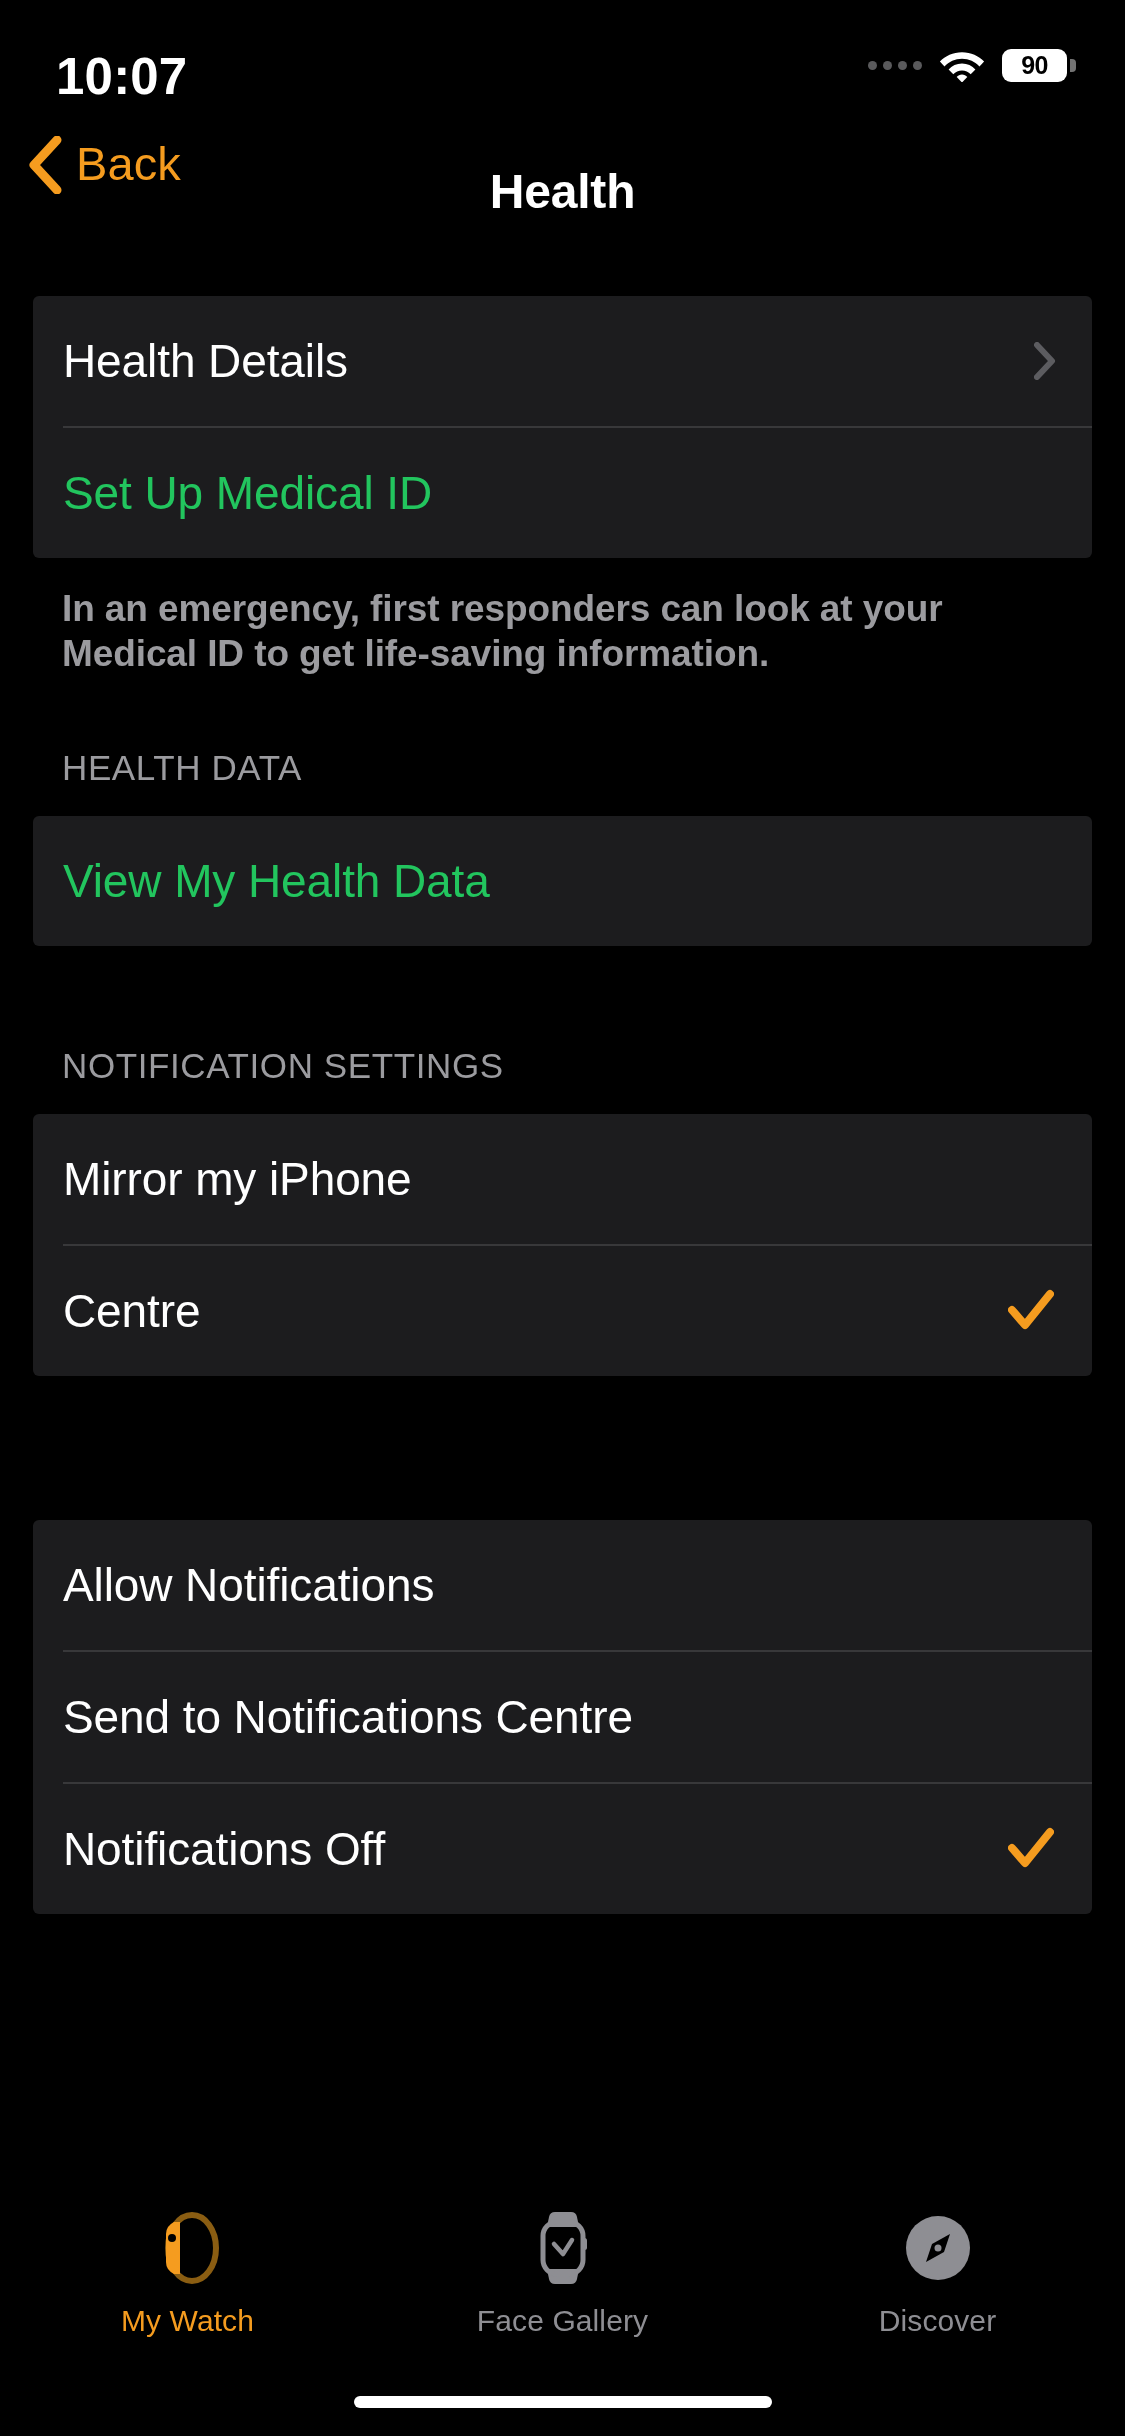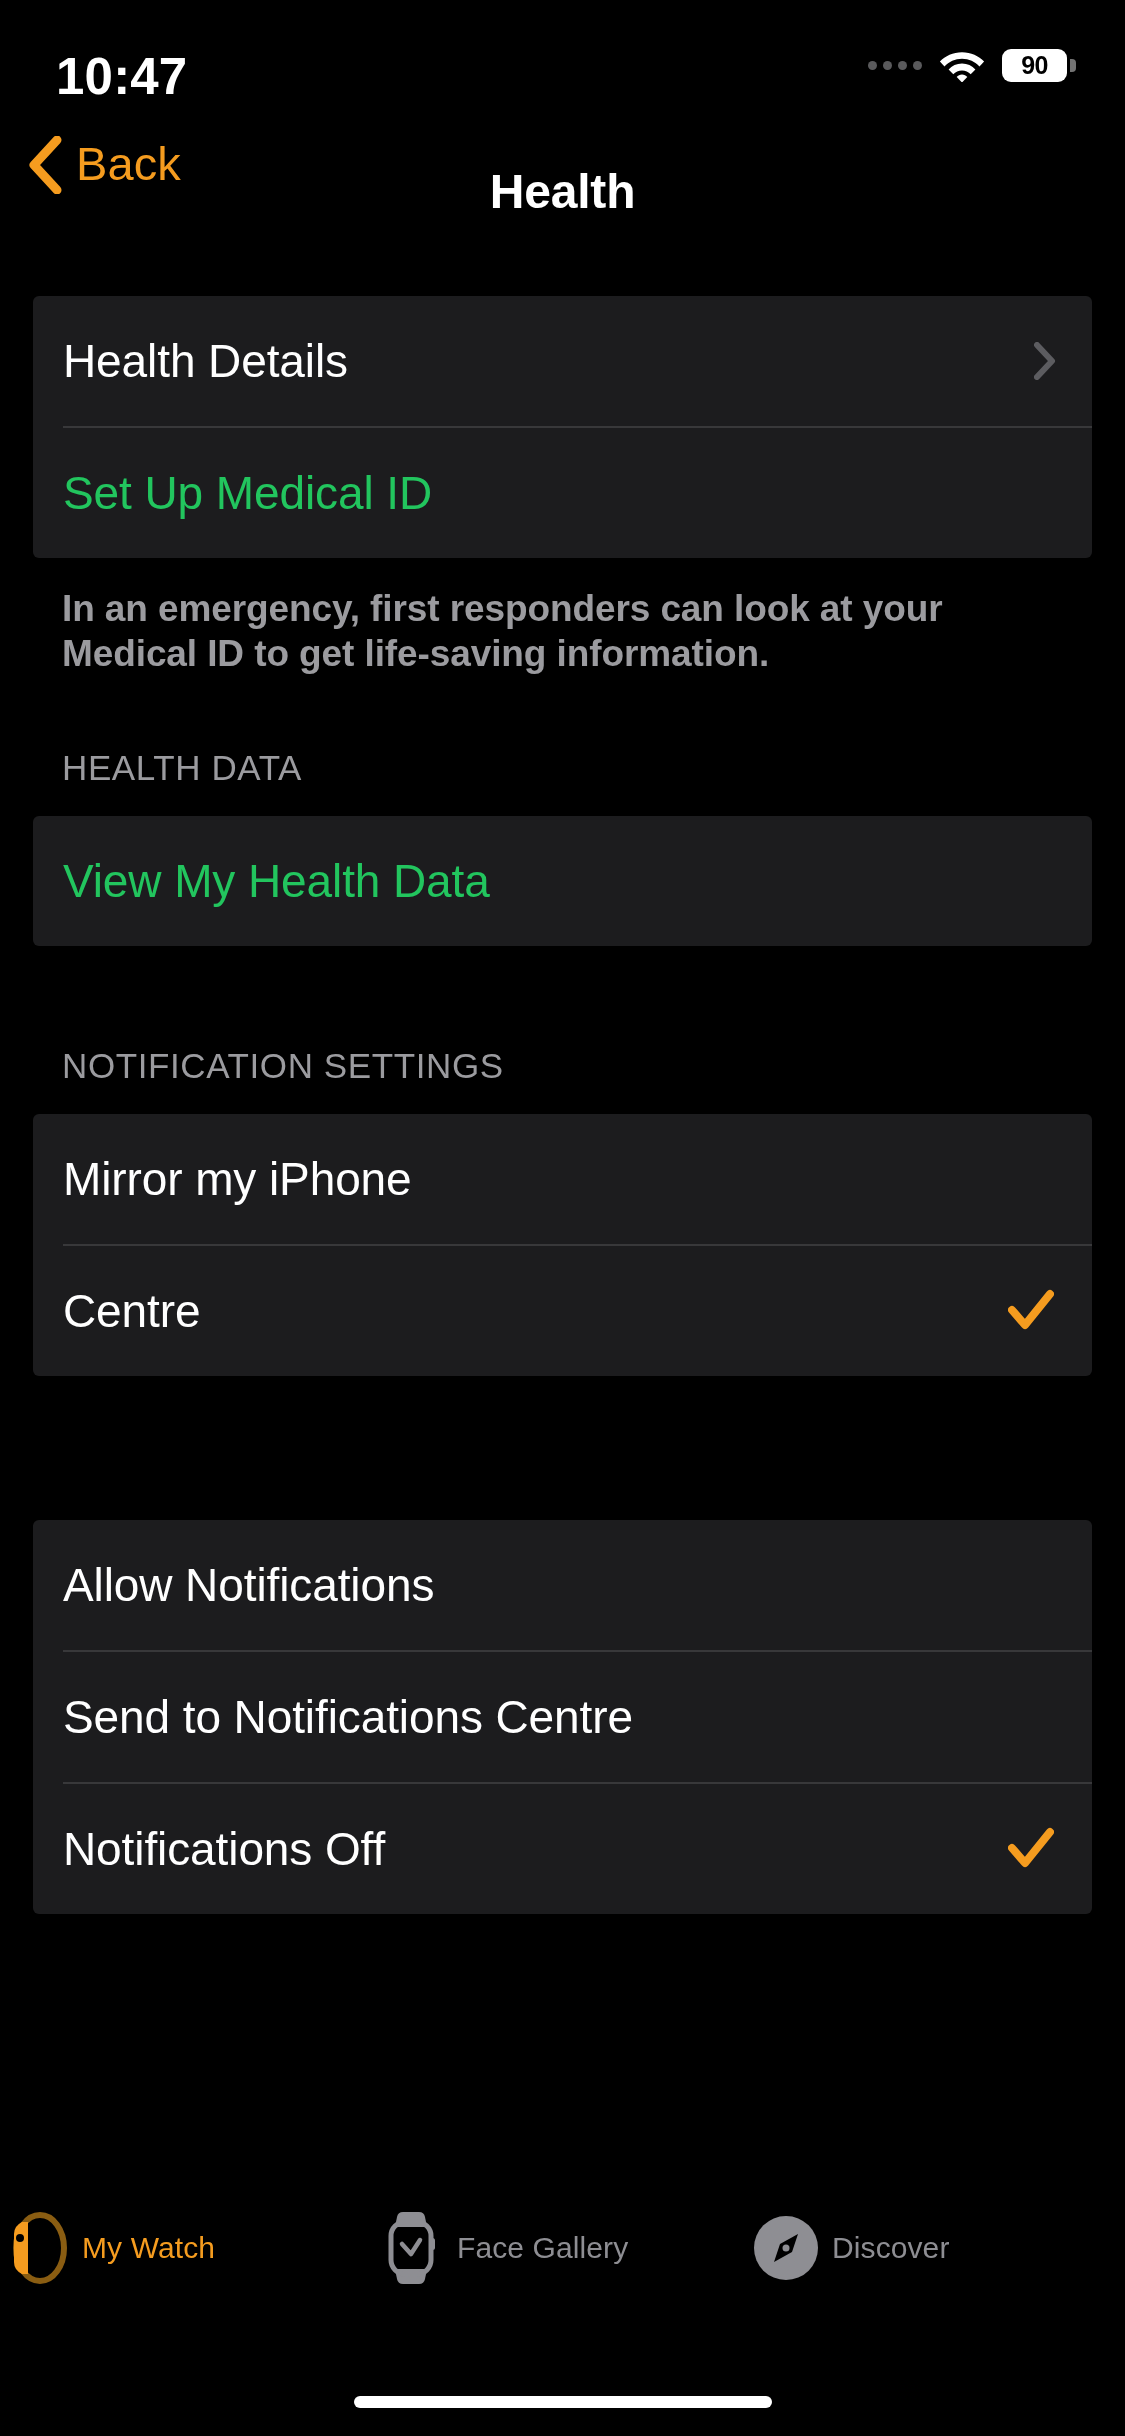--- a/index.html
+++ b/index.html
@@ -83,39 +83,39 @@
   .gap-md { height:44px; }
   .gap-lg { height:72px; }
   .gap-xl { height:100px; }
 
   
   .tabbar {
     position:absolute; bottom:0; left:0; width:1125px; height:250px;
     background:#000; display:flex; align-items:flex-start; padding-top:16px;
   }
   .tab {
-    flex:1; display:flex; flex-direction:row; align-items:center;
+    flex:1; display:flex; flex-direction:column; align-items:center;
     gap:10px; cursor:pointer;
   }
   .tab-icon { height:92px; display:flex; align-items:center; justify-content:center; }
   .tab-label { font-size:30px; font-weight:400; letter-spacing:0.1px; color:#8e8e93; }
   .tab.active .tab-label { color:#f59c1f; }
 
   .home-indicator {
     position:absolute; bottom:28px; left:50%; transform:translateX(-50%);
     width:418px; height:12px; border-radius:6px; background:#fff;
   }
 </style>
 </head>
 <body>
 
 <div class="screen">
 
   <div class="statusbar">
-    <div class="status-time">10:47</div>
+    <div class="status-time">10:07</div>
     <div class="status-right">
       <div class="sig-dots">
         <i></i>
           <i></i>
           <i></i>
           <i></i>
       </div>
       <svg class="wifi-icon" width="46" height="34" viewBox="0 0 46 34">
         <path d="M23 4.2C14.1 4.2 6.1 7.9 0.9 13.6l4.6 4.8C9.9 13.7 16.1 10.8 23 10.8s13.1 2.9 17.5 7.6l4.6-4.8C39.9 7.9 31.9 4.2 23 4.2z" fill="#ffffff"></path>
         <path d="M23 15.6c-5.3 0-10.1 2.2-13.4 5.8l4.7 4.9c2.2-2.4 5.3-3.9 8.7-3.9s6.5 1.5 8.7 3.9l4.7-4.9C33.1 17.8 28.3 15.6 23 15.6z" fill="#ffffff"></path>

